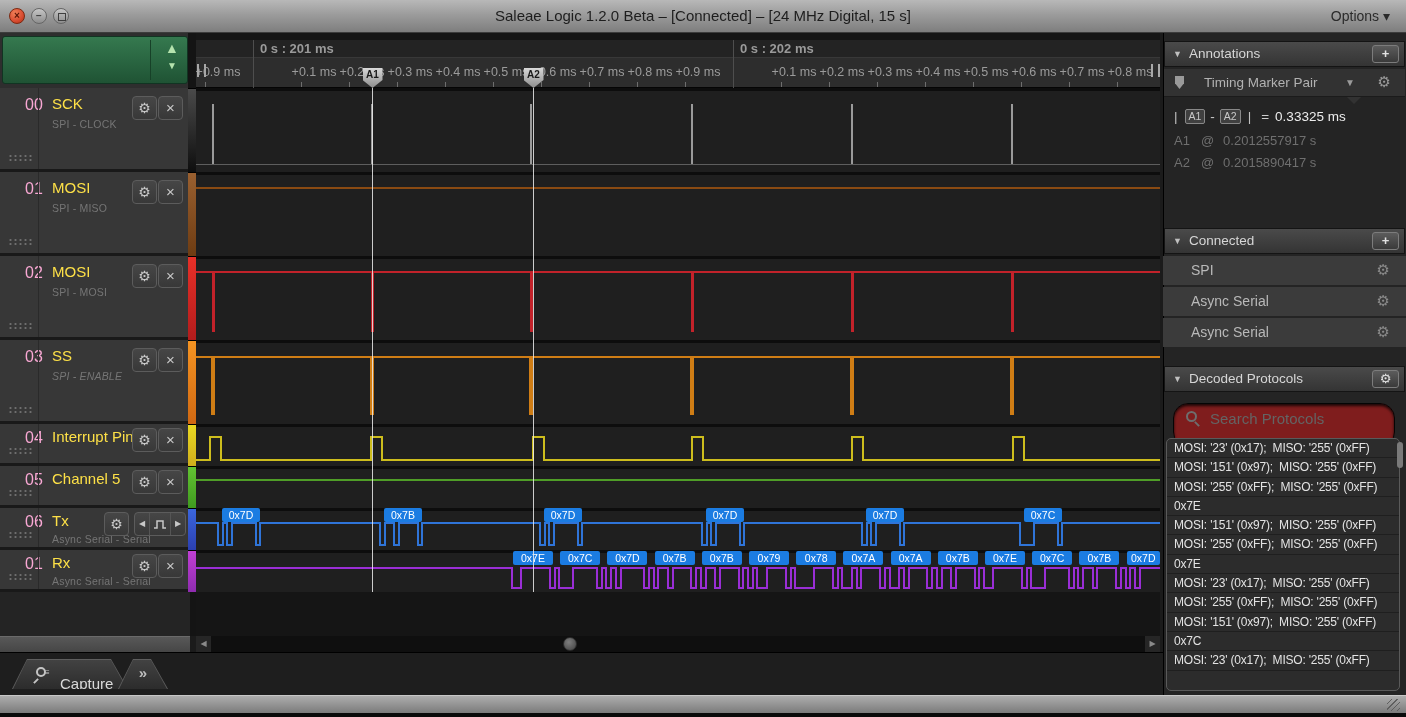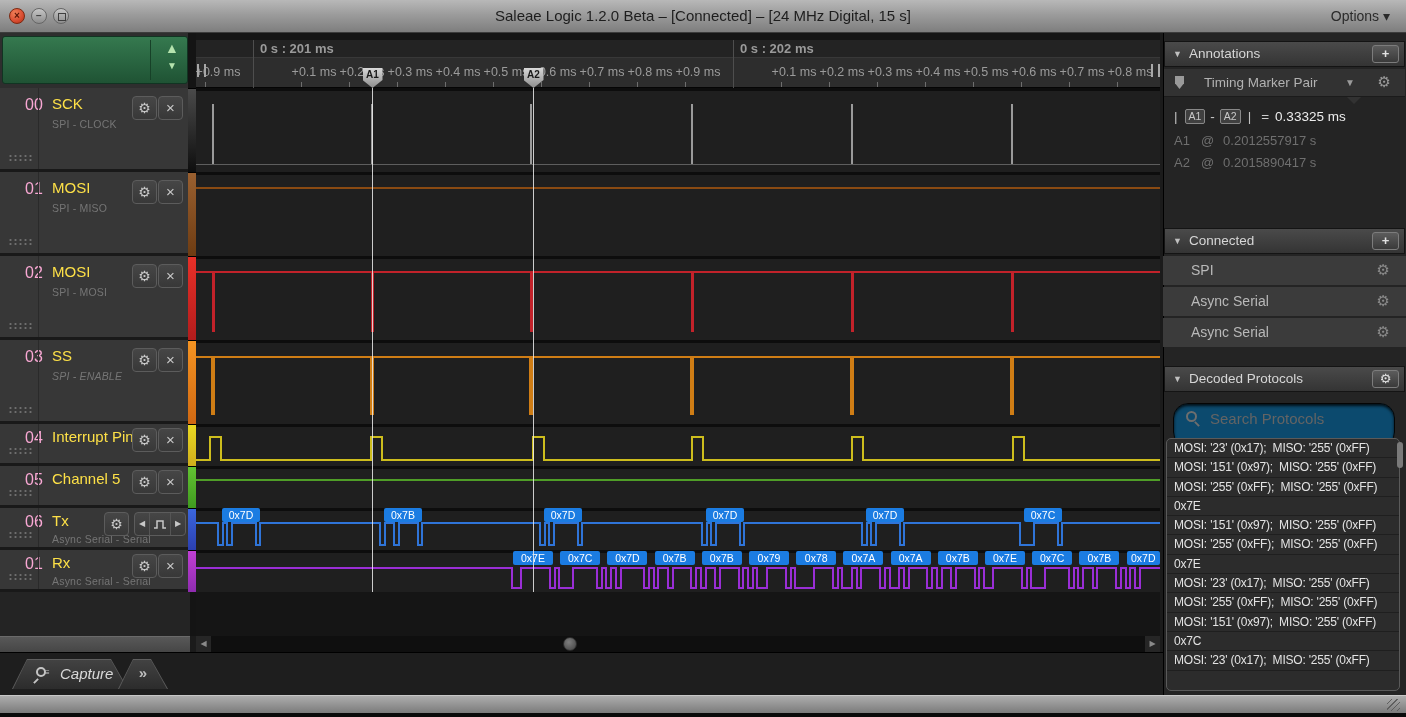--- a/index.html
+++ b/index.html
@@ -88,21 +88,21 @@
   .m-bar{margin:0 2px;color:#c0c0c0;}
   .m-eq{margin:0 6px 0 8px;}
   .m-val{color:#ececec;}
   .arow{position:absolute;left:1174px;height:20px;line-height:20px;font-size:13px;color:#6f6f6f;z-index:12;white-space:nowrap;}
   .a-at{margin:0 9px 0 11px;}
   .an-item{position:absolute;left:1163px;width:243px;height:29px;background:#3b3b3b;color:#b9b9b9;
     font-size:14px;line-height:28px;z-index:12;}
   .an-item span.lbl{margin-left:28px;}
   .an-gear{position:absolute;right:16px;top:0;font-size:15px;color:#8a8a8a;font-family:"DejaVu Sans",sans-serif;}
   .searchbox{position:absolute;left:1173px;top:403px;width:222px;height:44px;border-radius:15px;
-    background:#0c4a6e;border:1px solid #050505;box-shadow:inset 0 2px 3px rgba(0,0,0,.8);box-sizing:border-box;z-index:12;}
+    background:#7f1d1d;border:1px solid #050505;box-shadow:inset 0 2px 3px rgba(0,0,0,.8);box-sizing:border-box;z-index:12;}
   .lens{position:absolute;display:inline-block;border-radius:50%;box-sizing:border-box;}
   .search-lens{left:12px;top:7px;width:11px;height:11px;border:2px solid #6e6e6e;}
   .search-lens::after{content:"";position:absolute;width:2px;height:6px;background:#6e6e6e;left:8px;top:8px;transform:rotate(-45deg);}
   .search-input{position:absolute;left:34px;top:1px;width:175px;height:24px;background:transparent;border:none;outline:none;
     color:#c8c8c8;font-size:15px;font-family:"Liberation Sans",sans-serif;}
   .search-input::placeholder{color:#646464;}
   .dlist{position:absolute;left:1166px;top:438px;width:234px;height:253px;background:#2c2c2c;
     border:1px solid #5a5a5a;border-radius:5px;box-sizing:border-box;overflow:hidden;z-index:12;}
   .d-entry{height:19.3px;line-height:19.3px;font-size:12px;letter-spacing:-.2px;color:#e3e3e3;padding-left:7px;
     border-bottom:1px solid #1f1f1f;white-space:pre;box-sizing:border-box;}
@@ -110,21 +110,21 @@
   
   .bottombar{position:absolute;left:0;top:652px;width:1163px;height:43px;background:#1e1e1e;border-top:1px solid #000;box-sizing:border-box;}
   .tab{position:absolute;top:6px;clip-path:polygon(15px 0,calc(100% - 17px) 0,100% 100%,0 100%);background:#5e5e5e;}
   .tab-inner{position:absolute;left:1px;top:1px;right:1px;bottom:0;clip-path:polygon(14px 0,calc(100% - 16px) 0,100% 100%,0 100%);
     background:linear-gradient(#424242,#2c2c2c);}
   .cap-tab{left:12px;width:116px;height:30px;}
   .more-tab{left:118px;width:50px;height:30px;}
   .cap-lens{left:24px;top:8px;width:10px;height:10px;border:2px solid #c4c4c4;z-index:2;}
   .cap-lens::after{content:"";position:absolute;width:2px;height:6px;background:#c4c4c4;left:-3px;top:9px;transform:rotate(45deg);}
   .cap-lines{position:absolute;left:33px;top:9px;font-size:8px;color:#c4c4c4;z-index:2;}
-  .cap-label{position:absolute;left:48px;top:0;line-height:29px;font-size:15px;color:#d9d9d9;z-index:2;font-style:italic;}
+  .cap-label{position:absolute;left:48px;top:10px;line-height:29px;font-size:15px;color:#d9d9d9;z-index:2;}
   .more-label{position:absolute;left:0;width:100%;text-align:center;line-height:28px;font-size:15px;font-weight:bold;color:#bdbdbd;z-index:2;}
   .bottom-strip{position:absolute;left:0;top:695px;width:1406px;height:18px;background:linear-gradient(#adadad,#7b7b7b);border-top:1px solid #c8c8c8;box-sizing:border-box;}
   .grip{position:absolute;right:6px;top:3px;width:13px;height:12px;
     background:repeating-linear-gradient(135deg,transparent 0 3px,#5f5f5f 3px 4px);}
   .bottom-black{position:absolute;left:0;top:713px;width:1406px;height:4px;background:#0a0a0a;}
 </style>
 </head>
 <body>
 
 <div class="frame" id="frame">

